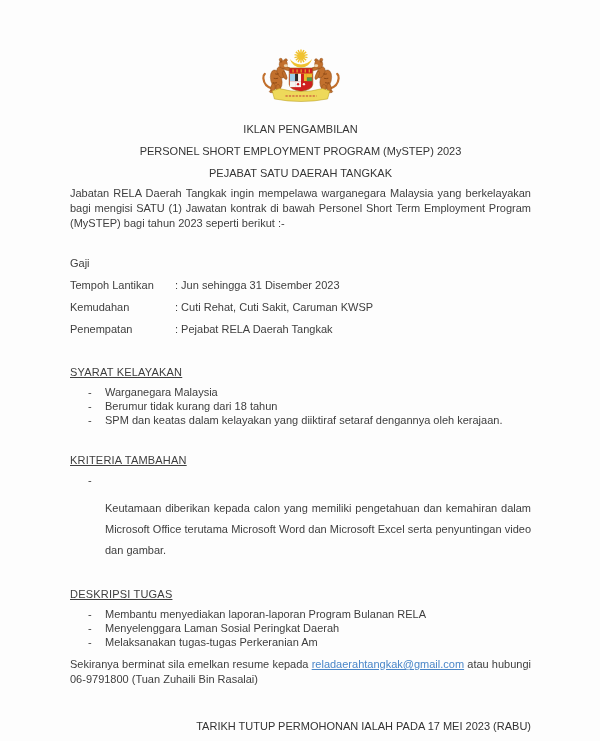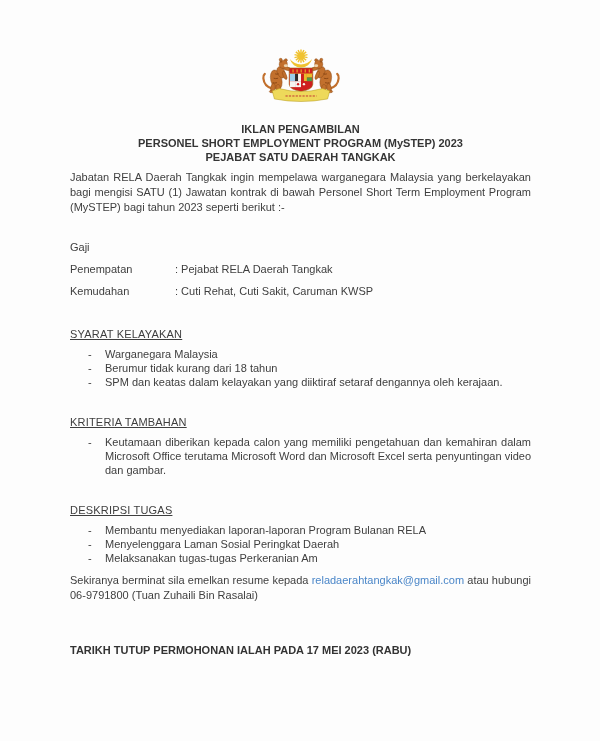--- a/index.html
+++ b/index.html
@@ -7,39 +7,39 @@
     width:600px; height:741px;
     background:#fdfdfd;
     font-family:"Liberation Sans", sans-serif;
     font-size:11px;
     color:#3e3e3e;
     box-sizing:border-box;
     padding:0 69px 0 70px;
     overflow:hidden;
   }
   .crest-wrap { text-align:center; padding-top:47px; height:65px; }
-  .doc-title { text-align:center; font-weight:bold; line-height:14px; color:#353535; }
+  .doc-title { text-align:center; font-weight:normal; line-height:14px; color:#353535; }
   .t1 { margin-top:10px; }
-  .t2, .t3 { }
+  .t2, .t3 { margin-top:8px; }
   .intro { margin:6px 0 0 0; text-align:justify; line-height:15px; }
   .details { margin-top:24px; }
   .detail-row { display:flex; line-height:16px; margin-bottom:6px; }
   .detail-label { width:105px; flex:none; }
   .detail-value { flex:1; }
   .section-heading { text-decoration:underline; line-height:14px; letter-spacing:0.2px; }
   .sec-1 { margin-top:28px; }
   .sec-2, .sec-3 { margin-top:26px; }
   .bullets { margin-top:6px; }
   .li { display:flex; line-height:14px; padding-left:18px; }
   .dash { width:17px; flex:none; }
   .li-text { flex:1; }
-  .li-text.justify { text-align:justify; line-height:14px; }
+  .li-text.justify { text-align:justify; line-height:21px;margin-top:25px; }
   .contact { margin:8px 0 0 0; text-align:justify; line-height:15px; }
-  .email { color:#4a86c8; cursor:pointer;margin-top:20px; }
-  .deadline { margin-top:40px; font-weight:bold; line-height:15px; color:#333333; }
+  .email { color:#4a86c8; text-decoration:underline; cursor:pointer;margin-top:20px; }
+  .deadline { margin-top:32px; font-weight:normal; line-height:15px; color:#333333;text-align:right; }
 </style>
 </head>
 <body>
 
 <div class="page">
 
   <div class="crest-wrap">
     <svg viewBox="0 0 130 86" width="96" height="64" aria-hidden="true">
       <defs>
         <g id="tiger" stroke="#8a4a16" stroke-width="0.6" fill="#c2702d">
@@ -111,26 +111,30 @@
   <div class="doc-title t2">PERSONEL SHORT EMPLOYMENT PROGRAM (MySTEP) 2023</div>
   <div class="doc-title t3">PEJABAT SATU DAERAH TANGKAK</div>
 
   <p class="intro">Jabatan RELA Daerah Tangkak ingin mempelawa warganegara Malaysia yang berkelayakan bagi mengisi SATU (1) Jawatan kontrak di bawah Personel Short Term Employment Program (MySTEP) bagi tahun 2023 seperti berikut :-</p>
 
   <div class="details">
     <div class="detail-row">
       <div class="detail-label">Gaji</div>
     </div>
     <div class="detail-row">
-      <div class="detail-label">Penempatan</div>
-      <div class="detail-value">: Pejabat RELA Daerah Tangkak</div>
+      <div class="detail-label">Tempoh Lantikan</div>
+      <div class="detail-value">: Jun sehingga 31 Disember 2023</div>
     </div>
     <div class="detail-row">
       <div class="detail-label">Kemudahan</div>
       <div class="detail-value">: Cuti Rehat, Cuti Sakit, Caruman KWSP</div>
+    </div>
+    <div class="detail-row">
+      <div class="detail-label">Penempatan</div>
+      <div class="detail-value">: Pejabat RELA Daerah Tangkak</div>
     </div>
   </div>
 
   <div class="section sec-1">
     <div class="section-heading">SYARAT KELAYAKAN</div>
     <div class="bullets">
       <div class="li">
         <span class="dash">-</span>
         <span class="li-text">Warganegara Malaysia</span>
       </div>

